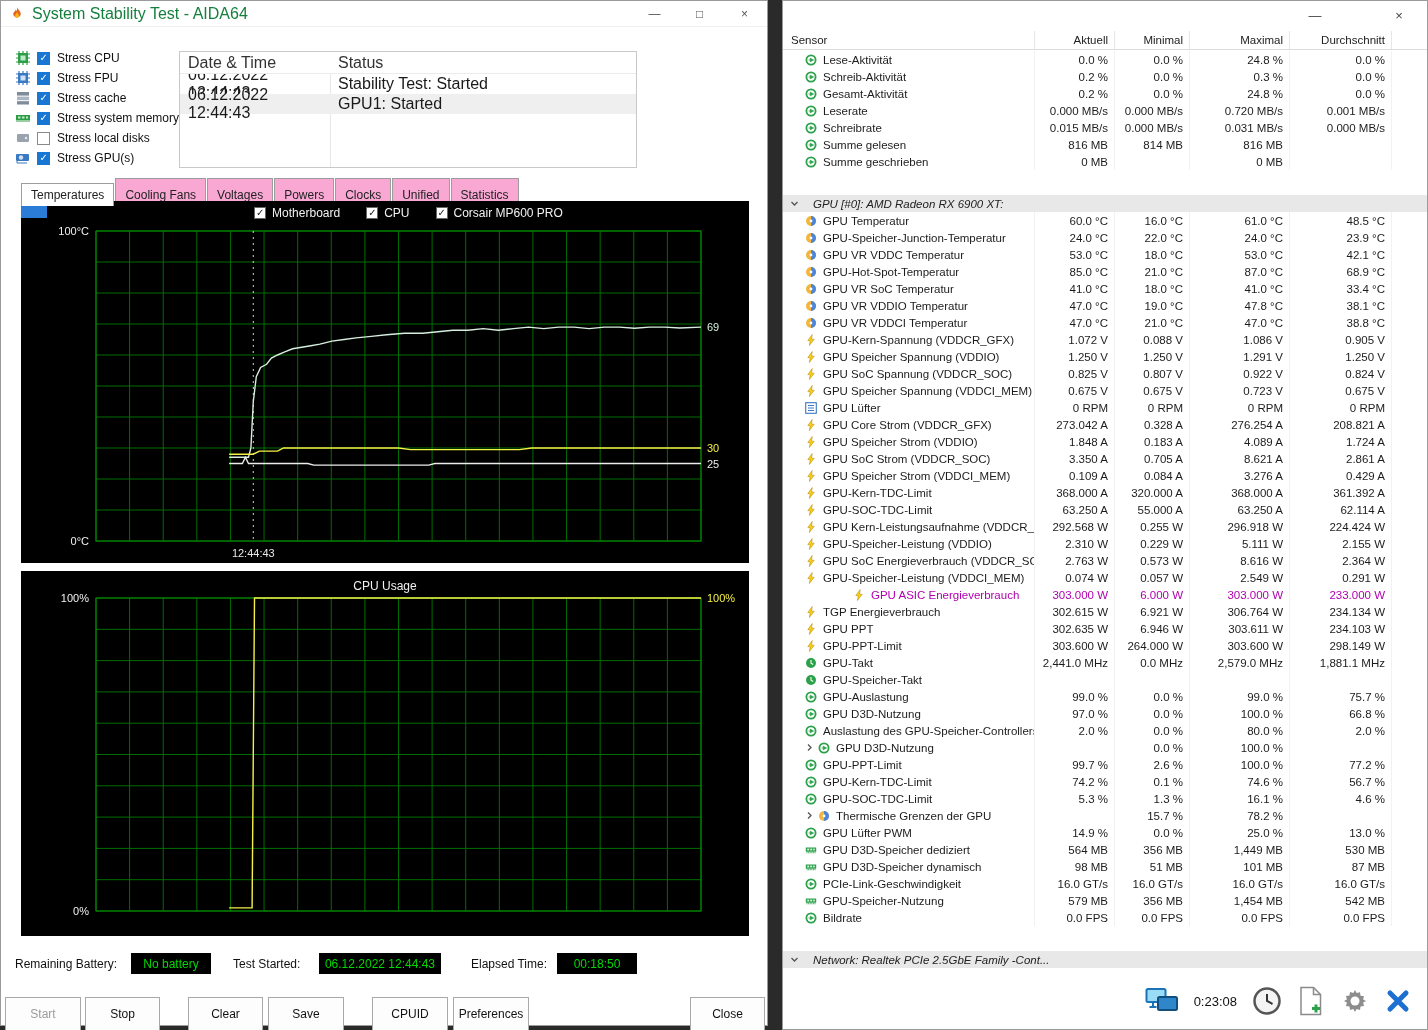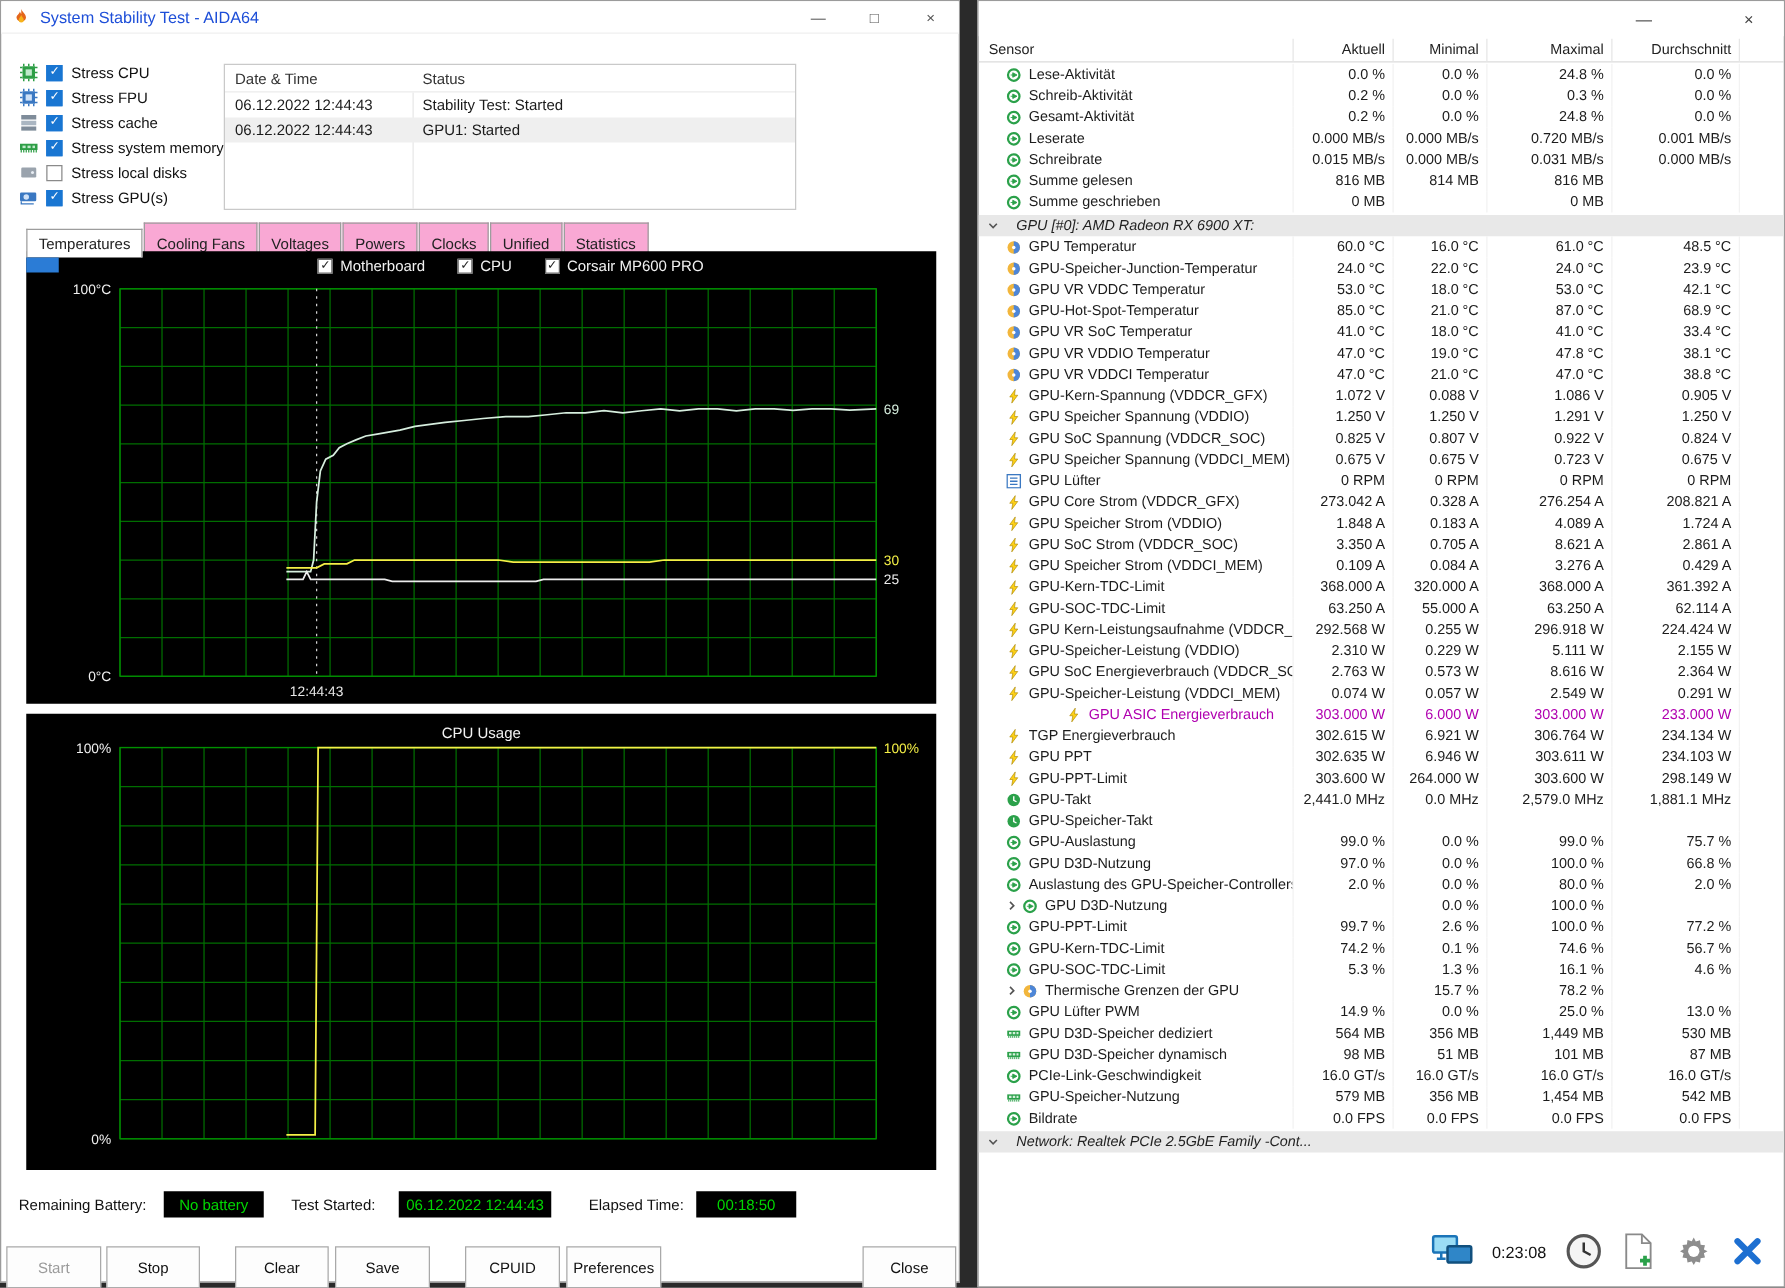--- a/index.html
+++ b/index.html
@@ -6,30 +6,30 @@
 html,body{width:1428px;height:1030px}
 body{font-family:"Liberation Sans","DejaVu Sans",sans-serif;background:#262626;overflow:hidden}
 #desktop{position:relative;width:1428px;height:1030px;background:#2a2a2a;overflow:hidden}
 .window{position:absolute;background:#fff;border:1px solid #9b9b9b}
 #sst{left:0;top:0;width:768px;height:1026px}
 #sensors{left:782px;top:0;width:646px;height:1030px}
 
 
 .titlebar{height:26px;display:flex;align-items:center;background:#fff;border-bottom:1px solid #f0f0f0}
 .app-icon{margin-left:8px;display:inline-flex}
-.tb-title{font-size:13px;color:#1d4ed8;margin-left:7px}
+.tb-title{font-size:16px;color:#15803d;margin-left:7px}
 .tb-controls{margin-left:auto;display:flex}
 .tb-btn{width:45px;height:25px;display:flex;align-items:center;justify-content:center;color:#555;font-size:12px;cursor:default}
 .stress-list{position:absolute;left:14px;top:47px}
 .stress-item{display:flex;align-items:center;height:20px;font-size:12px;color:#111}
 .hwicon{width:16px;height:16px;display:inline-flex;margin-right:6px}
 .cb{width:13px;height:13px;border:1px solid #8a8a8a;background:#fff;position:relative;margin-right:7px;flex:0 0 auto}
 .cb.checked{background:#1976d2;border-color:#1976d2}
 .cb.checked::after{content:"✓";color:#fff;font-size:10px;position:absolute;left:1.5px;top:-0.5px}
-.log-table{position:absolute;left:178px;top:50px;width:458px;height:117px;border:1px solid #c9c9c9;background:#fff;font-size:12px}
+.log-table{position:absolute;left:178px;top:50px;width:458px;height:117px;border:1px solid #c9c9c9;background:#fff;font-size:16px}
 .log-head{height:22px;display:flex;align-items:center;color:#333;border-bottom:1px solid #ececec;position:relative;z-index:2;background:#fff}
 .log-c1{width:150px;padding-left:8px}
 .log-c2{flex:1;padding-left:8px}
 .log-colsep{position:absolute;left:150px;top:0;bottom:0;width:1px;background:#e7e7e7}
 .log-row{height:20px;display:flex;align-items:center;color:#1a1a1a;position:relative;z-index:1}
 .log-row.alt{background:#efefef}
 .tabs{position:absolute;left:20px;top:177px;display:flex;align-items:center}
 .tab{font-size:12px;color:#222;padding:0 9px;border:1px solid #9d9d9d;border-bottom:none;background:#f9a8d4;margin-right:1px;height:32px;display:flex;align-items:center}
 .tab.active{background:#fff;height:23px;position:relative;z-index:2}
 .chart{position:absolute;left:20px;width:728px;background:#000}
@@ -58,21 +58,21 @@
 .sv1{width:80px}.sv2{width:75px}.sv3{width:100px}.sv4{width:102px}
 .s-valcol{text-align:right;padding-right:6px;border-left:1px solid #e6e6e6;height:100%;display:flex;align-items:center;justify-content:flex-end}
 .sh-pad{width:36px;border-left:1px solid #e6e6e6;height:100%}
 .sensor-body{position:absolute;left:0;top:50px;width:644px}
 .s-row{display:flex;height:17px;align-items:center;font-size:11.5px;color:#1c1c1c}
 .s-name{flex:1;display:flex;align-items:center;padding-left:22px;white-space:nowrap;overflow:hidden}
 .s-icon{width:12px;height:12px;display:inline-flex;margin-right:6px;flex:0 0 auto}
 .chev{display:inline-flex;margin-right:4px;flex:0 0 auto}
 .s-row .s-valcol{border-left:1px solid #f2f2f2}
 .s-row .sh-pad{border-left:1px solid #f2f2f2}
-.s-section{display:flex;align-items:center;height:17px;background:#e8e8e8;font-style:italic;color:#222;font-size:11.5px;margin-top:2px;padding-left:7px}
+.s-section{display:flex;align-items:center;height:17px;background:#e8e8e8;font-style:italic;color:#222;font-size:11.5px;margin-top:25px;padding-left:7px}
 .s-section .chev{margin-right:14px}
 .sensor-toolbar{position:absolute;right:16px;bottom:13px;display:flex;align-items:center;gap:15px}
 .ticon{display:inline-flex}
 .t-time{font-size:13px;color:#111}
 </style>
 </head>
 <body>
 
 <div id="desktop">
 

